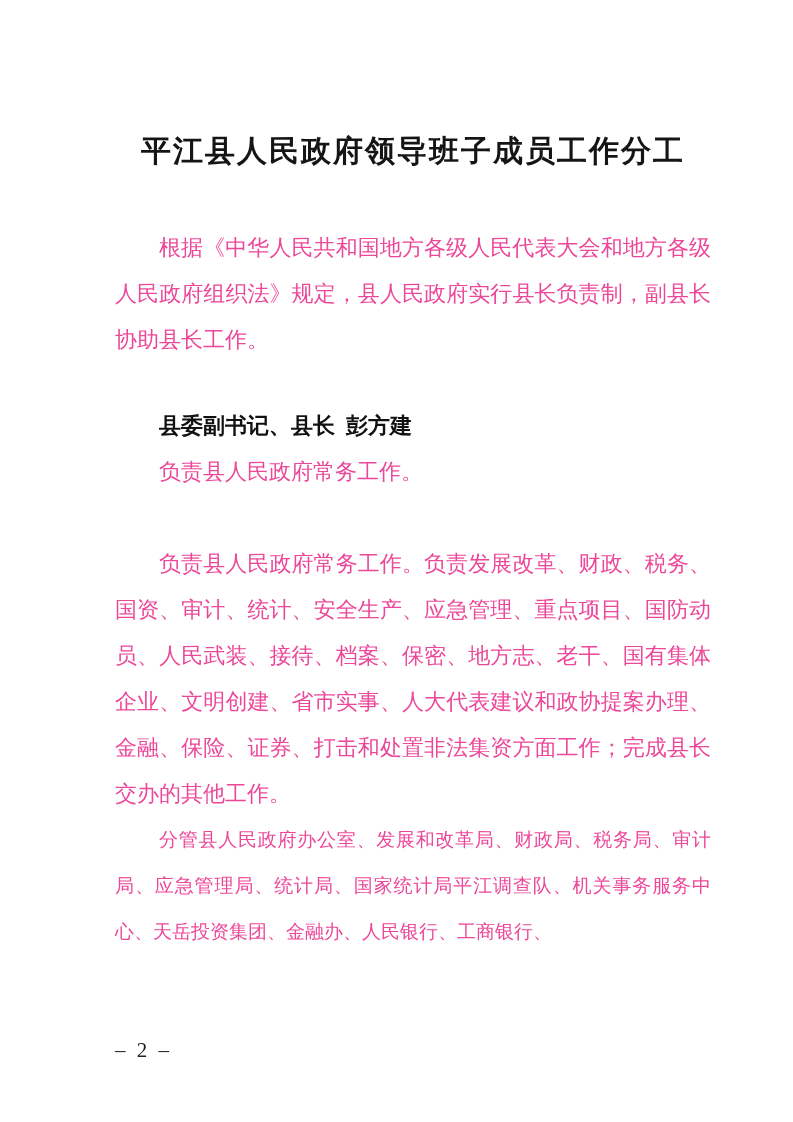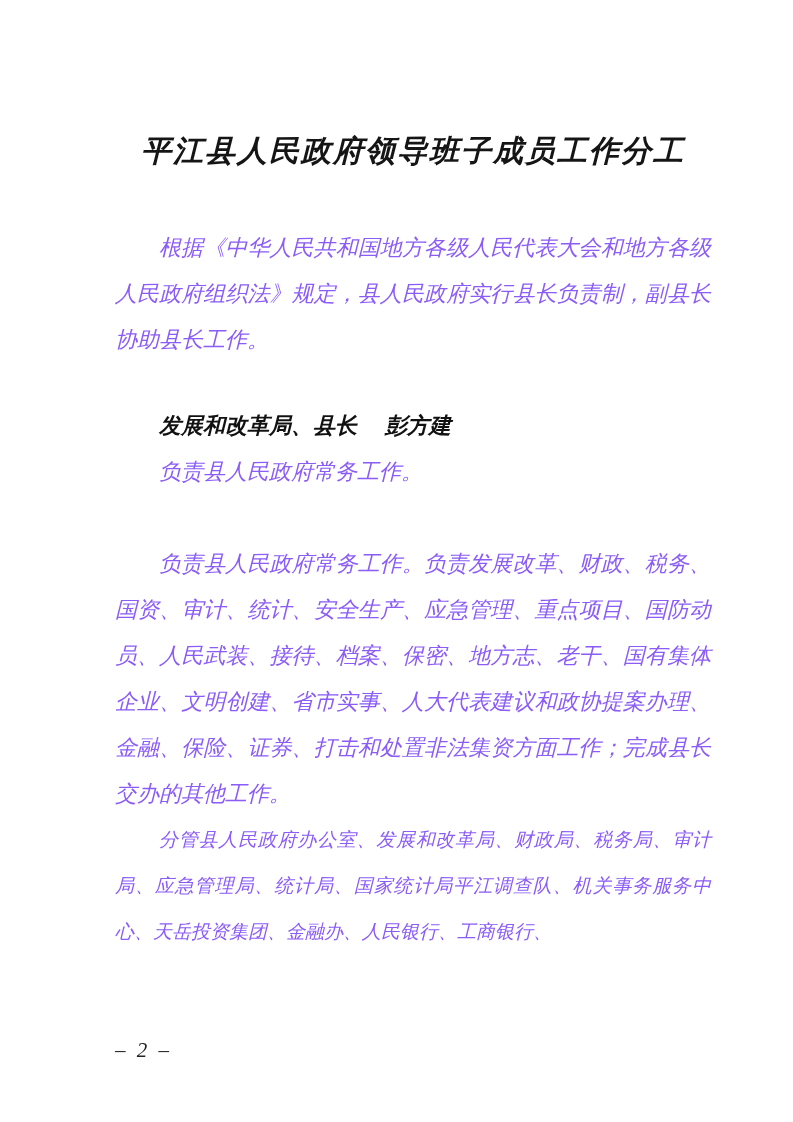--- a/index.html
+++ b/index.html
@@ -5,55 +5,54 @@
   * { margin: 0; padding: 0; box-sizing: border-box; }
   html, body { background: #ffffff; }
   .page {
     position: relative;
     width: 793px;
     height: 1122px;
     background: #ffffff;
     color: #151515;
     font-family: "Liberation Serif", "DejaVu Serif", serif;
     overflow: hidden;
-    font-style: italic;
   }
   .block {
     position: absolute;
     left: 115px;
     width: 596px;
   }
   .doc-title {
     top: 128px;
     font-size: 30px;
     line-height: 46px;
     font-weight: 700;
     text-align: center;
     letter-spacing: 2px;
     white-space: nowrap;
   }
   .body-par {
     font-size: 22px;
     line-height: 46px;
     text-align: justify;
     text-indent: 44px;
-    color: #8b5cf6;
+    color: #ec4899;
   }
   .intro { top: 225px; }
   .sec1 { top: 403px; }
   .sec2 { top: 541px; }
   .sec-heading {
     font-size: 22px;
     line-height: 46px;
     font-weight: 700;
     font-family: "Liberation Sans", "DejaVu Sans", sans-serif;
     text-indent: 44px;
     color: #111111;
   }
-  .official-name { margin-left: 28px; }
+  .official-name { margin-left: 11px; }
   .par-tight { font-size: 19px; }
   .page-num {
     position: absolute;
     left: 115px;
     top: 1036px;
     font-size: 21px;
     line-height: 28px;
     letter-spacing: 3px;
     color: #222222;
   }
@@ -62,21 +61,21 @@
 <body>
 
 <div class="page">
 
   <h1 class="block doc-title">平江县人民政府领导班子成员工作分工</h1>
 
   <p class="block body-par intro">根据《中华人民共和国地方各级人民代表大会和地方各级人民政府组织法》规定，县人民政府实行县长负责制，副县长协助县长工作。</p>
 
   <div class="block sec1">
     <h2 class="sec-heading">
-      <span>发展和改革局、县长</span><span class="official-name">彭方建</span>
+      <span>县委副书记、县长</span><span class="official-name">彭方建</span>
     </h2>
     <p class="body-par">负责县人民政府常务工作。</p>
   </div>
 
   <div class="block sec2">
     <p class="body-par">负责县人民政府常务工作。负责发展改革、财政、税务、国资、审计、统计、安全生产、应急管理、重点项目、国防动员、人民武装、接待、档案、保密、地方志、老干、国有集体企业、文明创建、省市实事、人大代表建议和政协提案办理、金融、保险、证券、打击和处置非法集资方面工作；完成县长交办的其他工作。</p>
     <p class="body-par par-tight">分管县人民政府办公室、发展和改革局、财政局、税务局、审计局、应急管理局、统计局、国家统计局平江调查队、机关事务服务中心、天岳投资集团、金融办、人民银行、工商银行、</p>
   </div>
 
   <div class="page-num">– 2 –</div>

